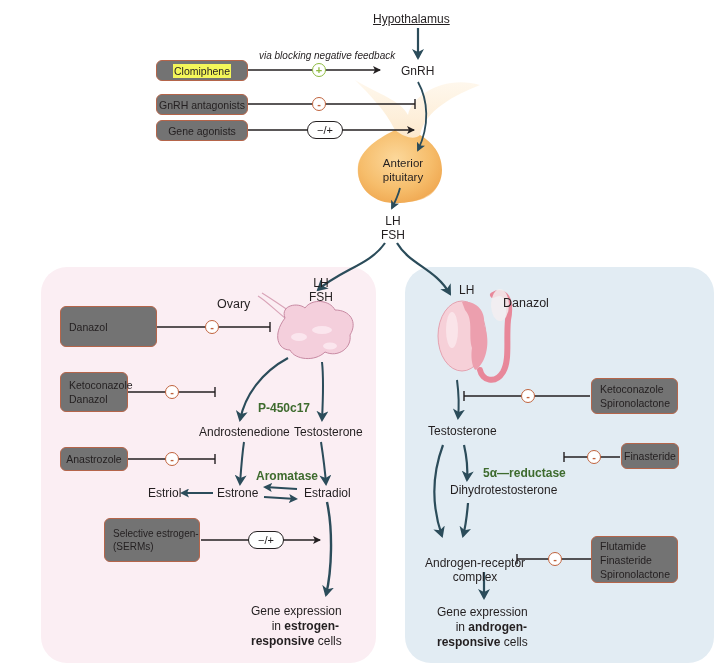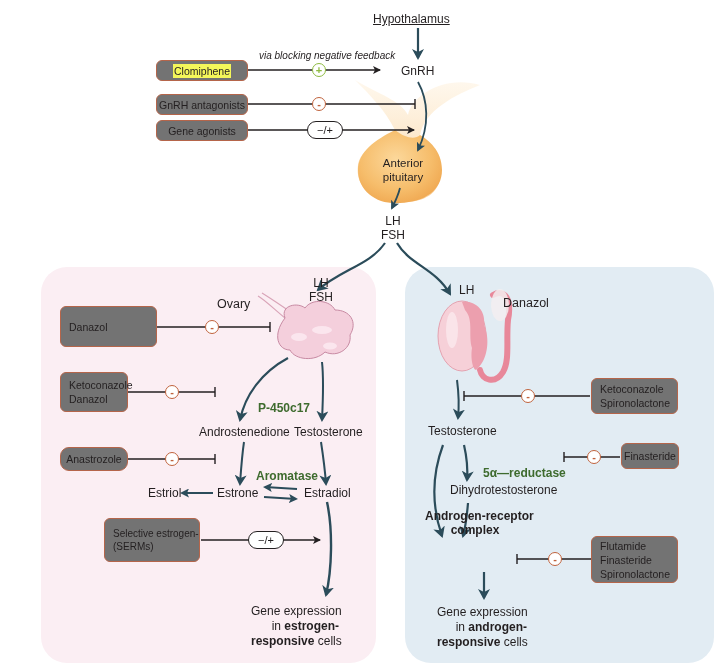--- a/index.html
+++ b/index.html
@@ -162,21 +162,21 @@
 <div class="sign minus" style="left:205px; top:320px;">-</div>
 
 <div class="drug-box left" style="left:60px; top:372px; width:68px; height:40px;">
   <span>
     <span class="line">Ketoconazole</span>
     <span class="line">Danazol</span>
   </span>
 </div>
 <div class="sign minus" style="left:165px; top:385px;">-</div>
 
-<div class="drug-box center" style="left:60px; top:447px; width:68px; height:24px;border-radius:9px;">
+<div class="drug-box center" style="left:60px; top:447px; width:68px; height:24px;">
   <span>Anastrozole</span>
 </div>
 <div class="sign minus" style="left:165px; top:452px;">-</div>
 
 <div class="enzyme" style="left:258px; top:385px;">P-450c17</div>
 <div class="enzyme" style="left:256px; top:453px;">Aromatase</div>
 
 <div class="lbl" style="left:199px; top:425px;">Androstenedione</div>
 <div class="lbl" style="left:294px; top:425px;">Testosterone</div>
 <div class="lbl" style="left:148px; top:486px;">Estriol</div>
@@ -210,21 +210,21 @@
 
 <div class="lbl" style="left:428px; top:424px;">Testosterone</div>
 <div class="enzyme" style="left:483px; top:450px;">5α—reductase</div>
 <div class="drug-box center" style="left:621px; top:443px; width:58px; height:26px;">
   <span>Finasteride</span>
 </div>
 <div class="sign minus" style="left:587px; top:450px;">-</div>
 
 <div class="lbl" style="left:450px; top:483px;">Dihydrotestosterone</div>
 
-<div class="lbl center" style="left:425px; top:509px; width:100px;font-weight:bold;">
+<div class="lbl center" style="left:425px; top:556px; width:100px;">
   <span style="display:block">Androgen-receptor</span>
   <span style="display:block">complex</span>
 </div>
 
 <div class="drug-box left" style="left:591px; top:536px; width:87px; height:47px;">
   <span>
     <span class="line">Flutamide</span>
     <span class="line">Finasteride</span>
     <span class="line">Spironolactone</span>
   </span>

